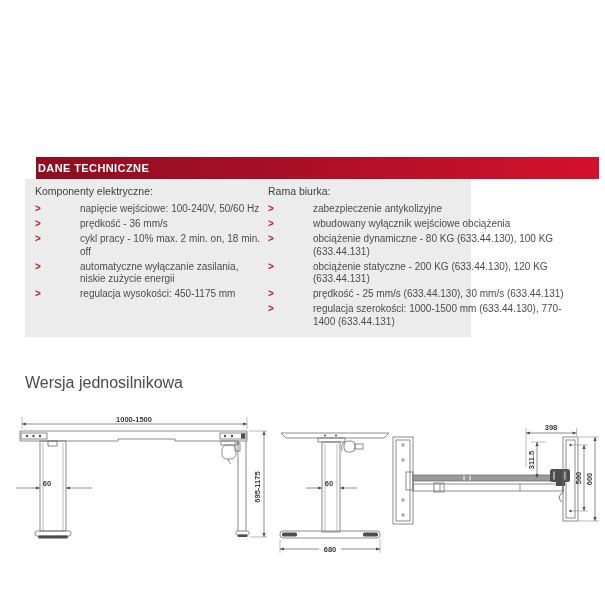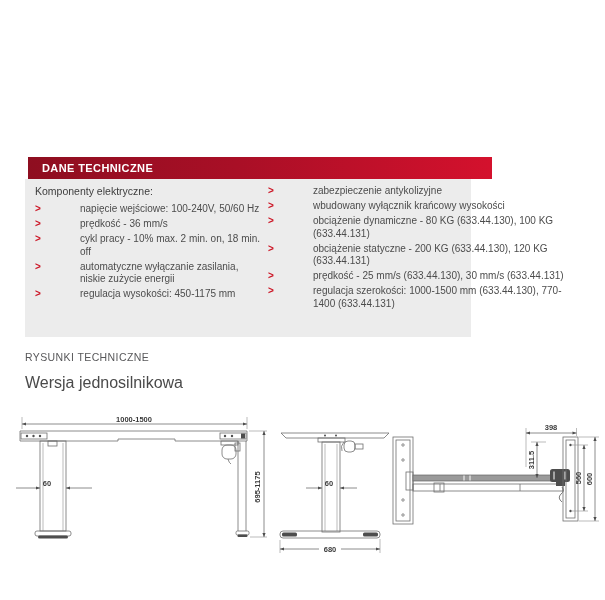--- a/index.html
+++ b/index.html
@@ -1,22 +1,22 @@
 <!DOCTYPE html>
 <html><head>
 <meta charset="utf-8">
 <style>
   html,body{margin:0;padding:0;background:#fff;}
   body{font-family:"Liberation Sans", sans-serif; -webkit-font-smoothing:antialiased;}
   #page{position:relative;width:605px;height:600px;background:#fff;overflow:hidden;}
 
   
-  .banner{position:absolute;left:28px;top:157px;width:464px;height:22px;
+  .banner{position:absolute;left:36px;top:157px;width:563px;height:22px;
     background:linear-gradient(90deg,#8e0e20 0%,#a90f26 45%,#d4112d 100%);
-    display:flex;align-items:center;box-sizing:border-box;padding-left:14px;}
+    display:flex;align-items:center;box-sizing:border-box;padding-left:2px;}
   .banner span{color:#fff;font-size:11px;font-weight:700;letter-spacing:.4px;}
 
   
   .panel{position:absolute;left:25px;top:179px;width:446px;height:158px;background:#ececec;}
   .col{position:absolute;top:6px;}
   .col-left{left:10px;width:228px;}
   .col-right{left:243px;width:312px;}
   .col-title{font-size:10.5px;color:#3d3d3d;margin:0 0 6px 0;}
   ul.spec{list-style:none;margin:0;padding:0;}
   ul.spec li{display:flex;font-size:10px;line-height:12.5px;color:#4c4c4c;margin-bottom:2.5px;}
@@ -64,28 +64,29 @@
             <span class="b">&gt;</span>
             <span class="t">automatyczne wyłączanie zasilania, niskie zużycie energii</span>
           </li>
         <li>
             <span class="b">&gt;</span>
             <span class="t">regulacja wysokości: 450-1175 mm</span>
           </li>
       </ul>
     </div>
     <div class="col col-right">
+      <p class="col-title">Rama biurka:</p>
       <ul class="spec">
         <li>
             <span class="b">&gt;</span>
             <span class="t">zabezpieczenie antykolizyjne</span>
           </li>
         <li>
             <span class="b">&gt;</span>
-            <span class="t">wbudowany wyłącznik krańcowy wysokości</span>
+            <span class="t">wbudowany wyłącznik wejściowe obciążenia</span>
           </li>
         <li>
             <span class="b">&gt;</span>
             <span class="t">obciążenie dynamiczne - 80 KG (633.44.130), 100 KG (633.44.131)</span>
           </li>
         <li>
             <span class="b">&gt;</span>
             <span class="t">obciążenie statyczne - 200 KG (633.44.130), 120 KG (633.44.131)</span>
           </li>
         <li>
@@ -93,21 +94,20 @@
             <span class="t">prędkość - 25 mm/s (633.44.130), 30 mm/s (633.44.131)</span>
           </li>
         <li>
             <span class="b">&gt;</span>
             <span class="t">regulacja szerokości: 1000-1500 mm (633.44.130), 770-1400 (633.44.131)</span>
           </li>
       </ul>
     </div>
   </div>
 
-  <div class="sec-title">RYSUNKI TECHNICZNE</div>
   <div class="sub-title">Wersja jednosilnikowa</div>
 
   <svg style="left:8px;top:412px" width="272" height="148" viewBox="8 412 272 148">
 
     <line class="thin" x1="22" y1="417" x2="22" y2="429"></line>
     <line class="thin" x1="247" y1="417" x2="247" y2="429"></line>
     <line x1="22" y1="424" x2="247" y2="424"></line>
     <polygon class="arr" points="22,424 26,422.4 26,425.6"></polygon>
     <polygon class="arr" points="247,424 243,422.4 243,425.6"></polygon>
     <text x="134" y="421.5" text-anchor="middle">1000-1500</text>

